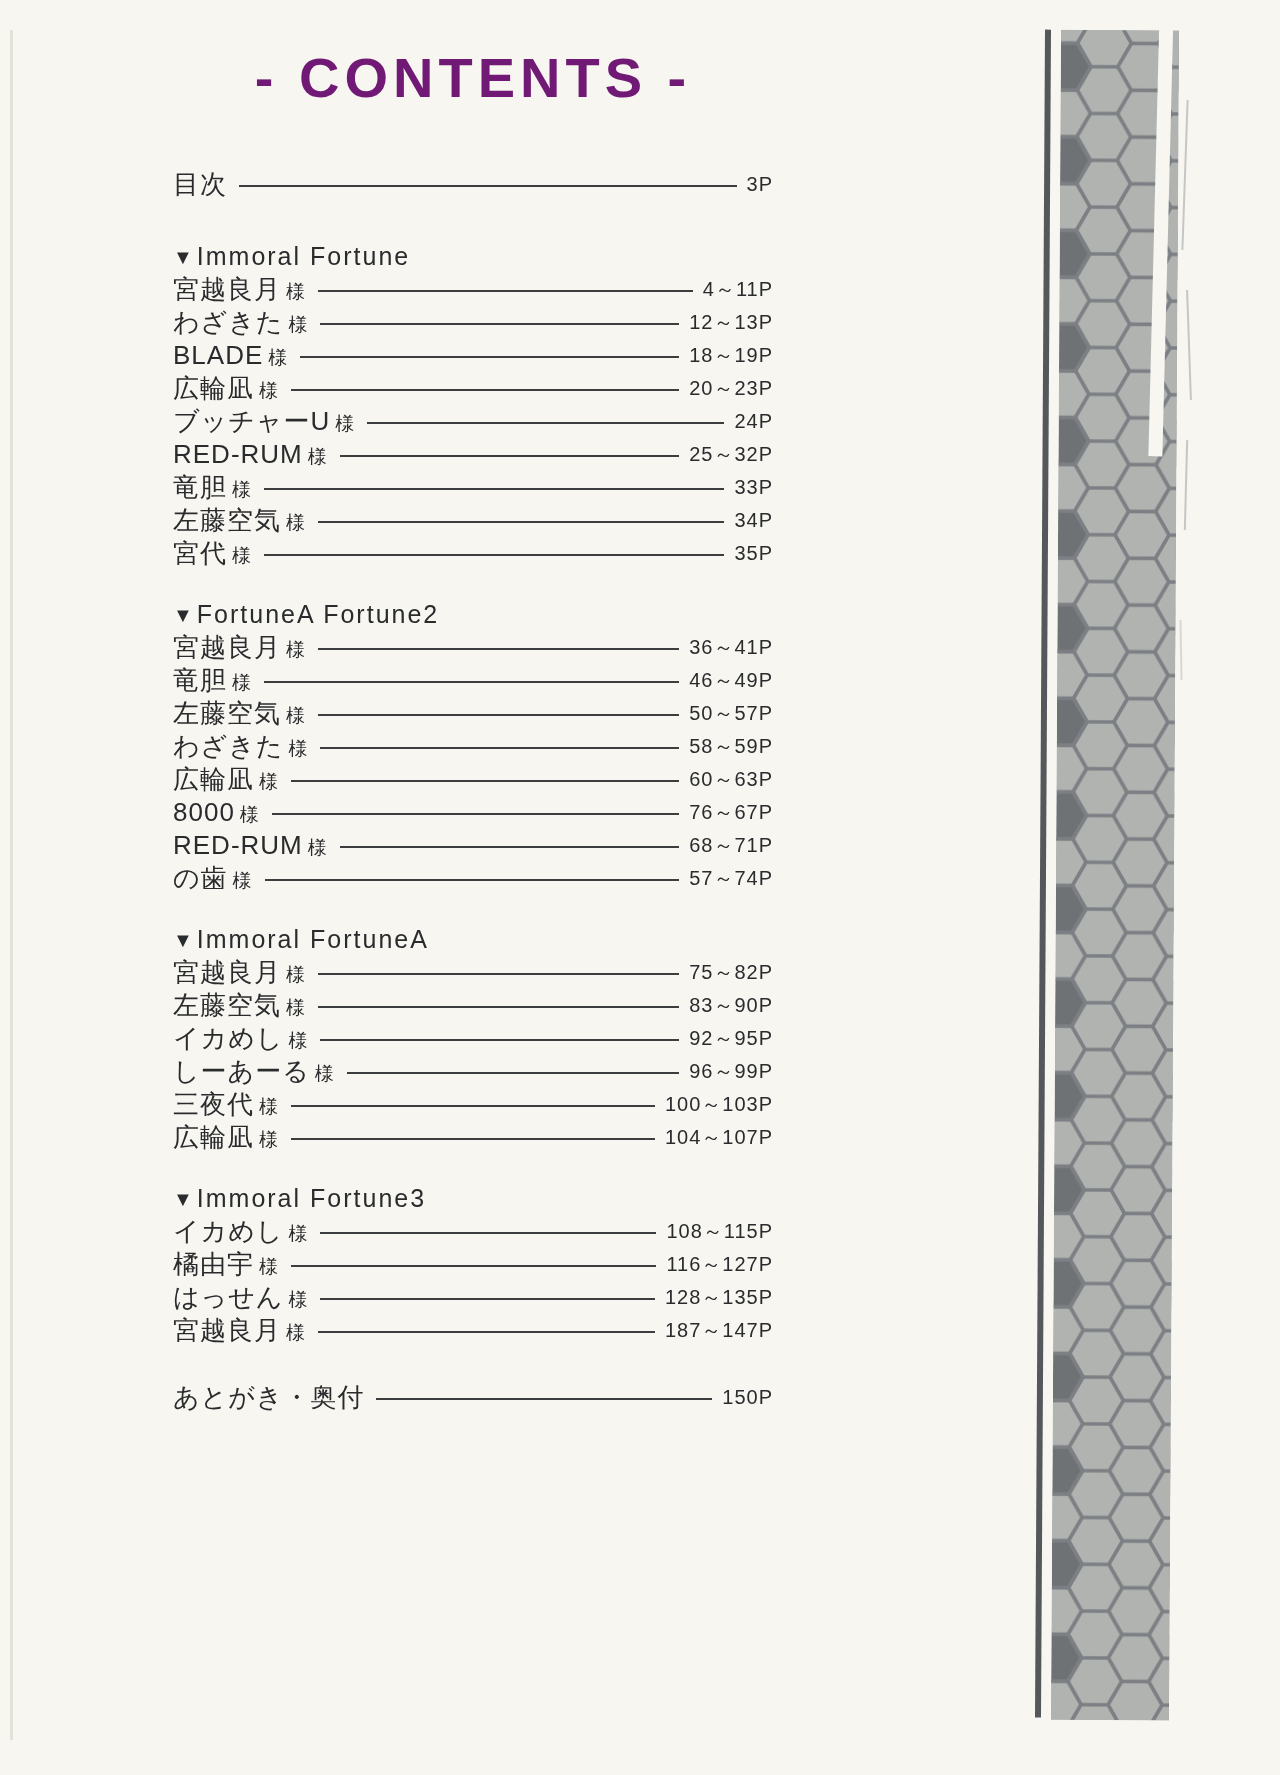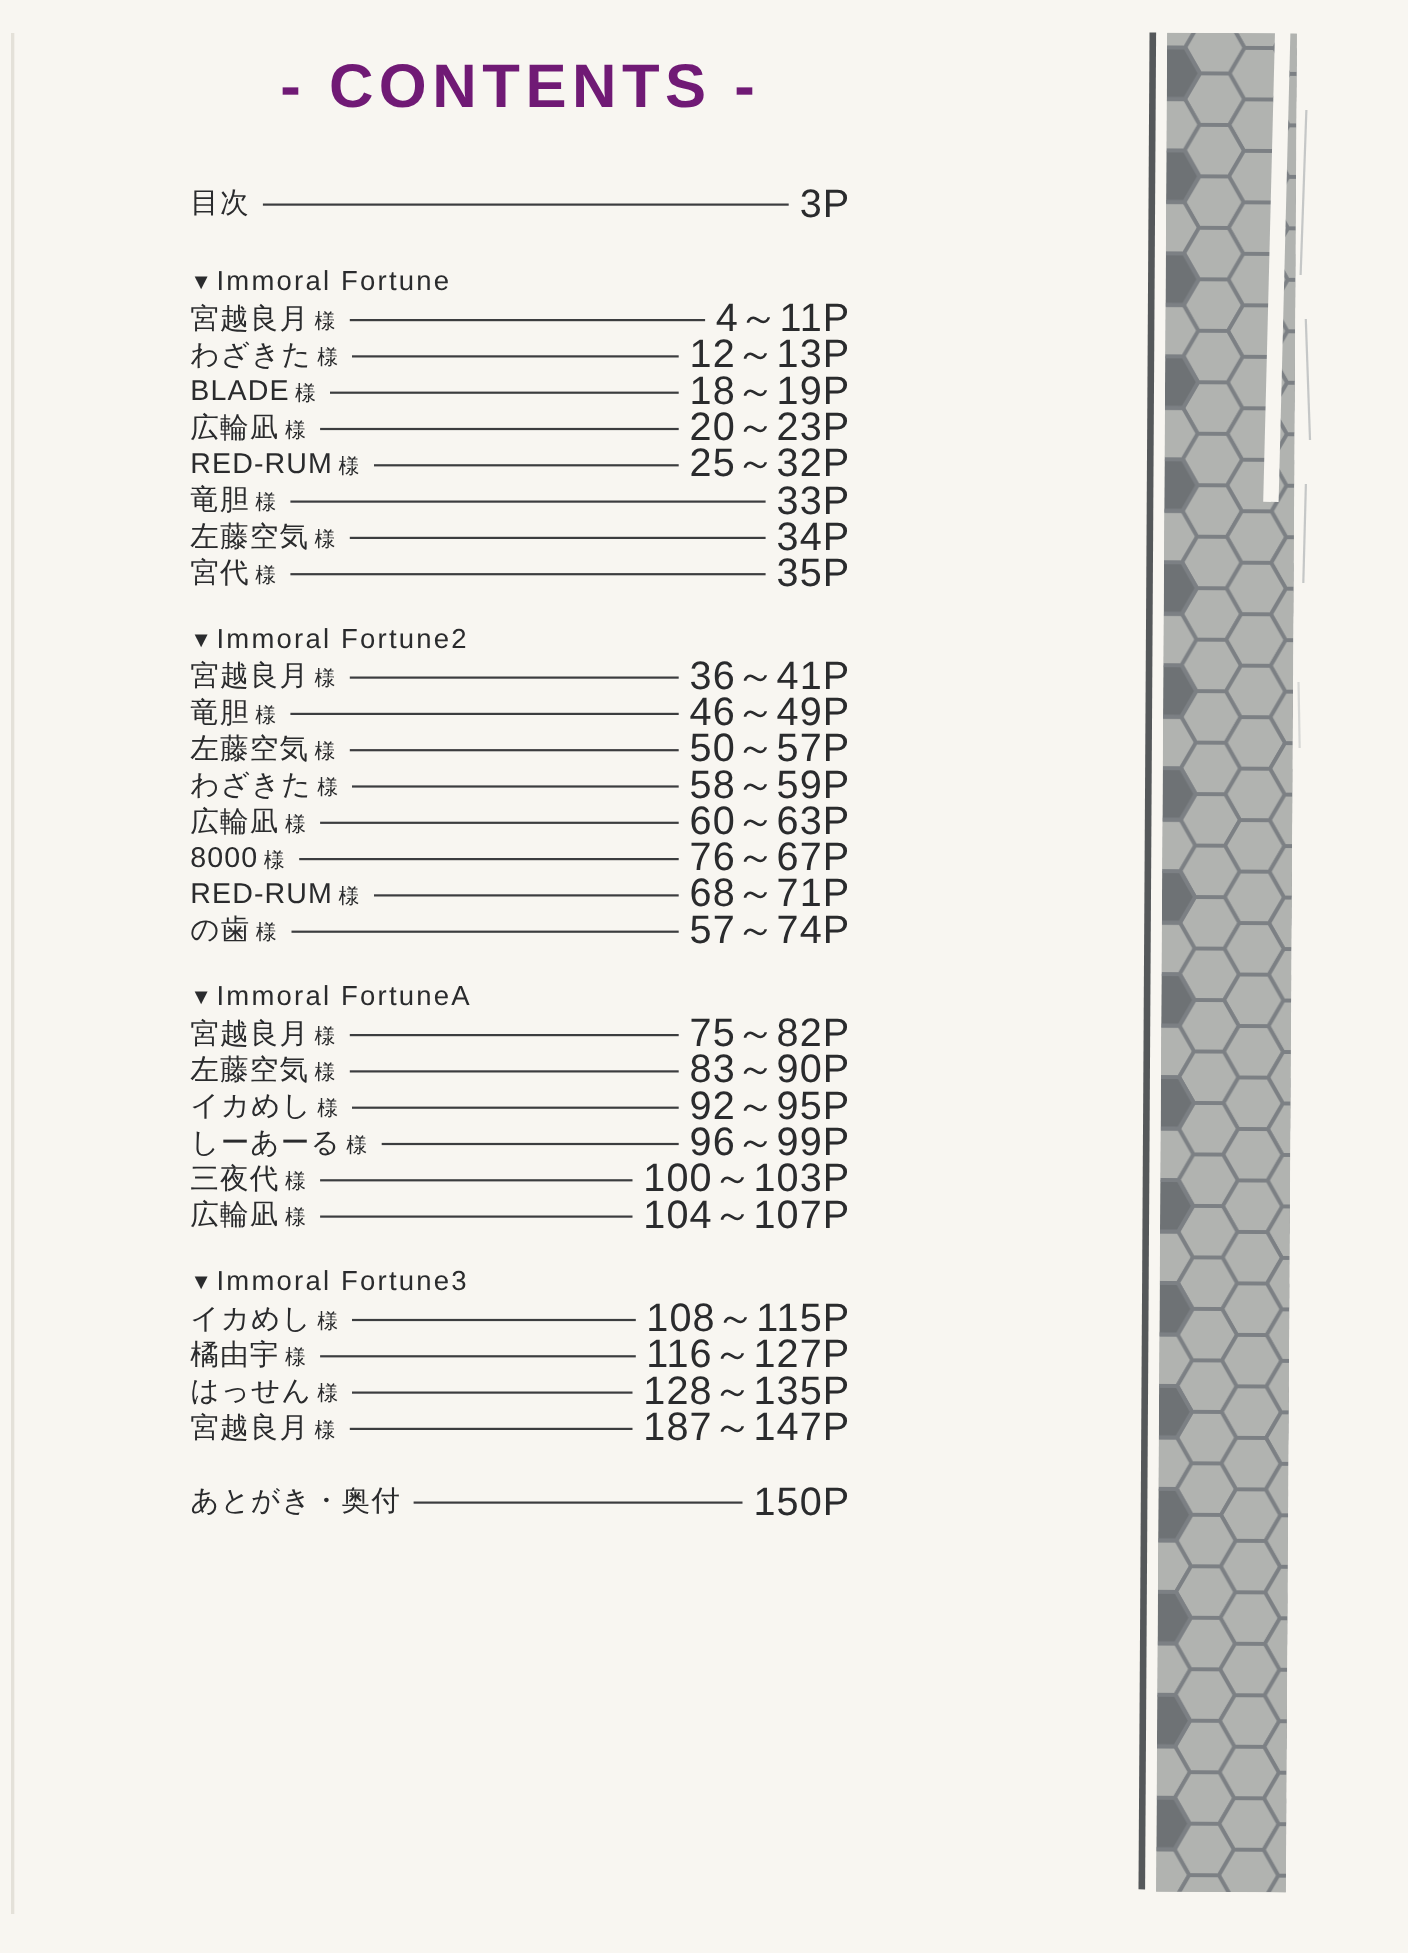--- a/index.html
+++ b/index.html
@@ -37,21 +37,21 @@
   .row{
     display:flex;align-items:center;height:33px;
     font-size:26px;white-space:nowrap;
   }
   .name{flex:0 0 auto;letter-spacing:1px;}
   .suffix{font-size:19px;margin-left:5px;}
   .leader{
     flex:1 1 auto;height:0;border-top:2px solid var(--leader-line);
     margin:0 10px 0 12px;transform:translateY(1px);
   }
-  .pages{flex:0 0 auto;font-size:36px;letter-spacing:1px;text-align:center;}
+  .pages{flex:0 0 auto;font-size:20px;letter-spacing:1px;text-align:center;}
   .toprow{margin-bottom:0;}
   .section{margin-top:27px;}
   .section:first-child{margin-top:38px;}
   .header{
     height:34px;display:flex;align-items:center;
     font-size:25px;letter-spacing:2px;
   }
   .marker{font-size:20px;margin-right:2px;transform:translateY(1px);}
   .bottomrow{margin-top:34px;}
   
@@ -113,20 +113,25 @@
           <span class="name">BLADE<span class="suffix">様</span></span>
           <div class="leader"></div>
           <span class="pages">18～19P</span>
         </div>
         <div class="row">
           <span class="name">広輪凪<span class="suffix">様</span></span>
           <div class="leader"></div>
           <span class="pages">20～23P</span>
         </div>
         <div class="row">
+          <span class="name">ブッチャーU<span class="suffix">様</span></span>
+          <div class="leader"></div>
+          <span class="pages">24P</span>
+        </div>
+        <div class="row">
           <span class="name">RED-RUM<span class="suffix">様</span></span>
           <div class="leader"></div>
           <span class="pages">25～32P</span>
         </div>
         <div class="row">
           <span class="name">竜胆<span class="suffix">様</span></span>
           <div class="leader"></div>
           <span class="pages">33P</span>
         </div>
         <div class="row">
@@ -136,21 +141,21 @@
         </div>
         <div class="row">
           <span class="name">宮代<span class="suffix">様</span></span>
           <div class="leader"></div>
           <span class="pages">35P</span>
         </div>
       </div>
       <div class="section">
         <div class="header">
           <span class="marker">▼</span>
-          <span class="htitle">Immoral Fortune2</span>
+          <span class="htitle">FortuneA Fortune2</span>
         </div>
         <div class="row">
           <span class="name">宮越良月<span class="suffix">様</span></span>
           <div class="leader"></div>
           <span class="pages">36～41P</span>
         </div>
         <div class="row">
           <span class="name">竜胆<span class="suffix">様</span></span>
           <div class="leader"></div>
           <span class="pages">46～49P</span>

